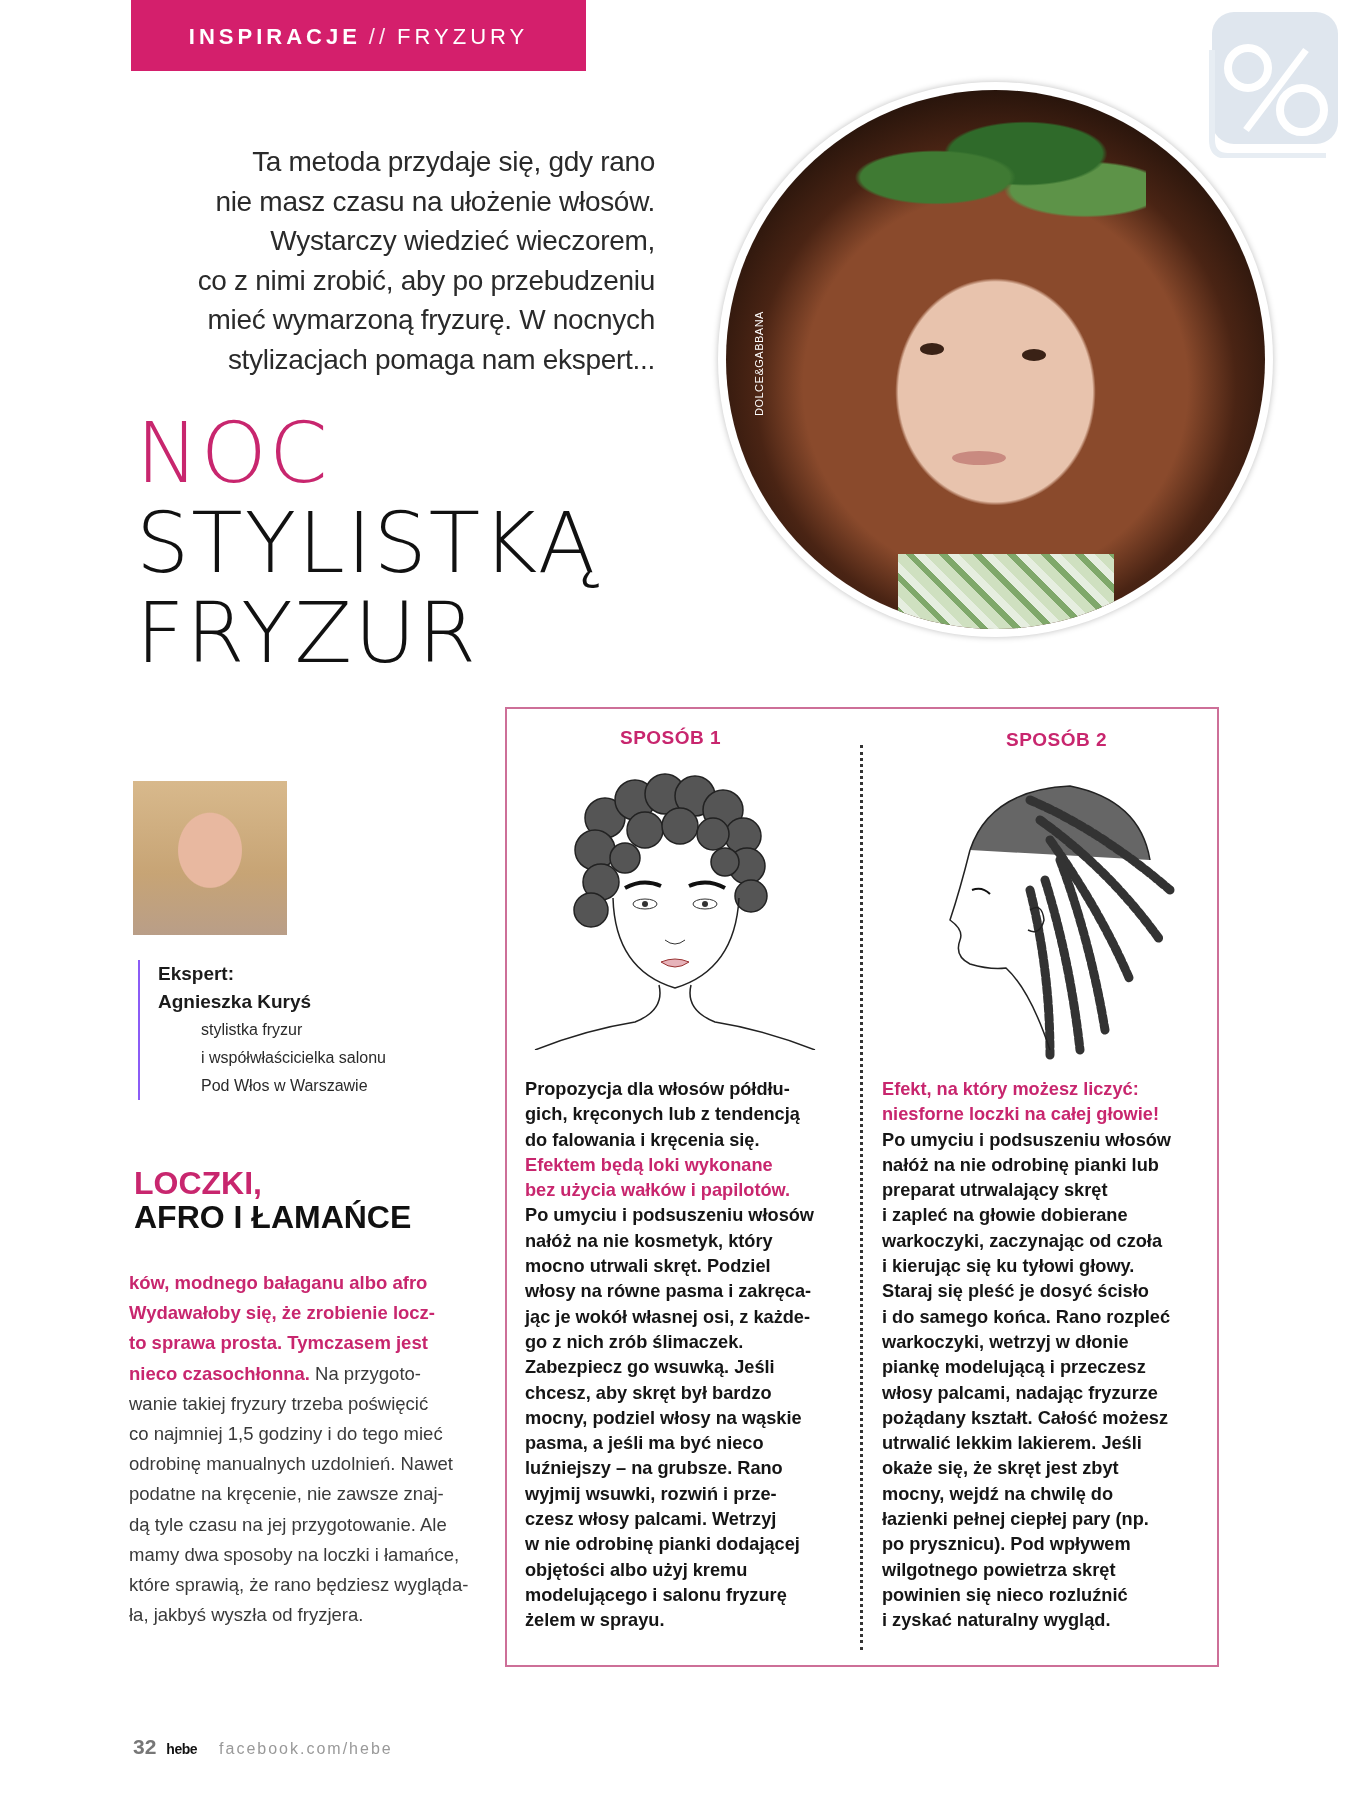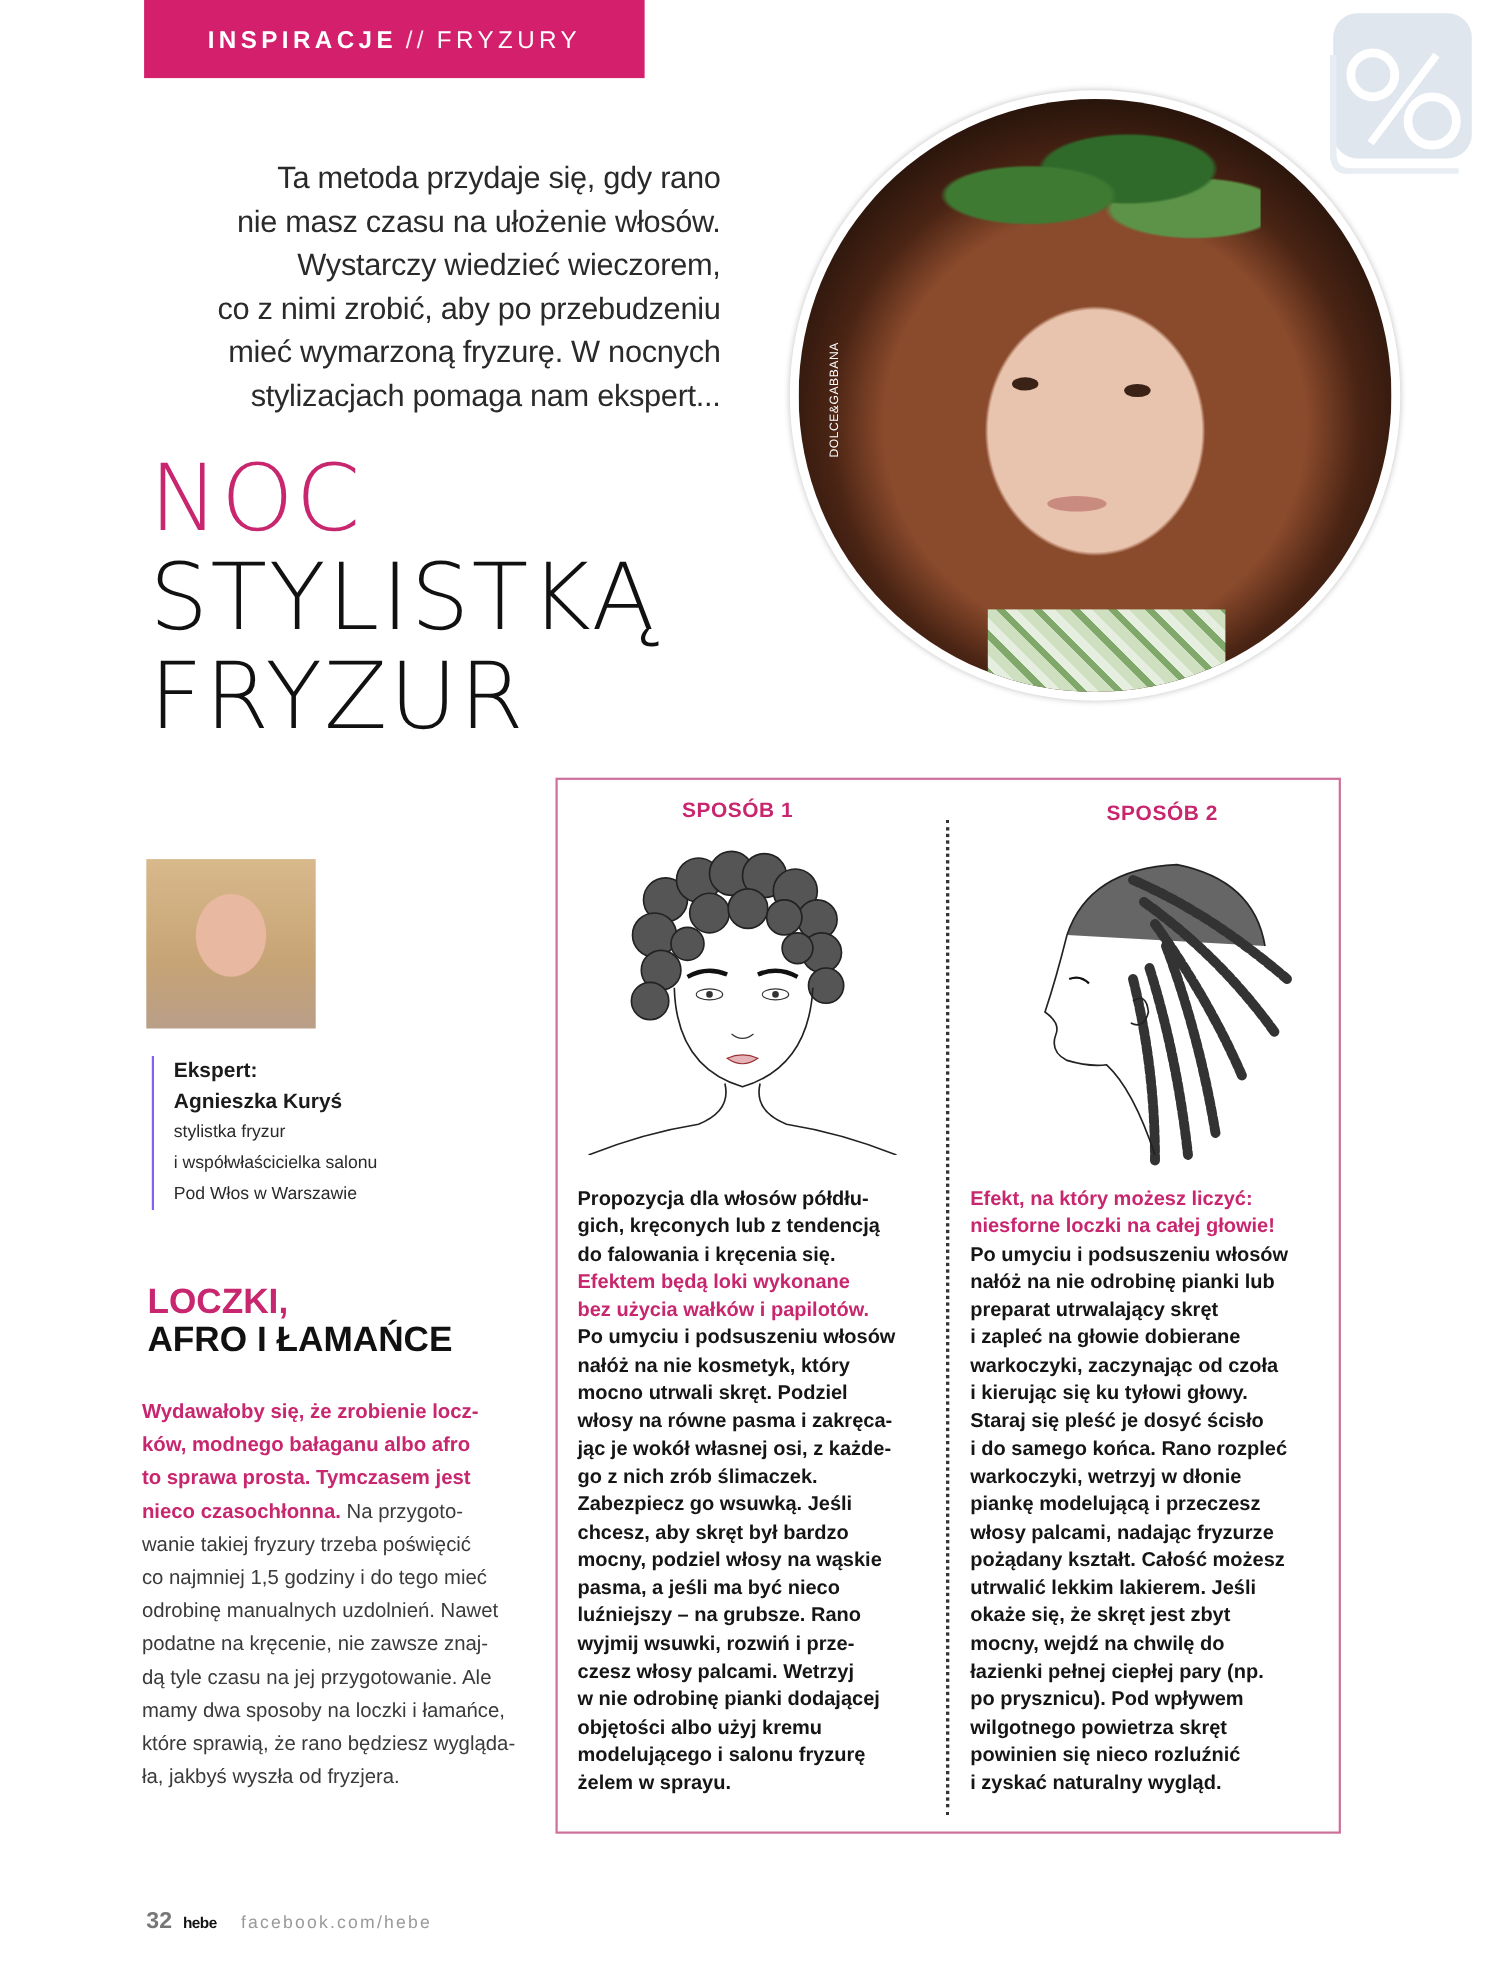--- a/index.html
+++ b/index.html
@@ -62,21 +62,21 @@
 
   .expert-photo {
     position: absolute; left: 133px; top: 781px; width: 154px; height: 154px;
     background: radial-gradient(ellipse 34% 40% at 50% 45%, #e8b8a0 0 60%, transparent 62%),
                 linear-gradient(180deg, #d8b98c, #c7a475 60%, #b99e88);
   }
   .expert-info {
     position: absolute; left: 138px; top: 960px; border-left: 2px solid #8b5cf6; padding-left: 18px;
   }
   .expert-info .lbl, .expert-info .name { font-weight: 700; font-size: 19px; line-height: 28px; color: #1b1b1b; display: block; }
-  .expert-info .desc { font-size: 16px; line-height: 28px; color: #2a2a2a; display: block; }
+  .expert-info .desc { font-size: 16px; line-height: 28px; color: #2a2a2a; display: block; margin-left: 43px; }
 
   .subhead {
     position: absolute; left: 134px; top: 1166px; font-weight: 700; font-size: 32px; line-height: 34px;
   }
   .subhead .pink { color: #c8266e; display: block; }
   .subhead .dark { color: #111; display: block; }
 
   .body-left {
     position: absolute; left: 129px; top: 1268px; width: 345px;
     font-size: 18.5px; line-height: 30.2px; color: #3a3a3a;
@@ -163,22 +163,22 @@
   <span class="desc">i współwłaścicielka salonu</span>
   <span class="desc">Pod Włos w Warszawie</span>
 </div>
 
 <h2 class="subhead">
   <span class="pink">LOCZKI,</span>
   <span class="dark">AFRO I ŁAMAŃCE</span>
 </h2>
 
 <div class="body-left">
+  <span class="line em">ków, modnego bałaganu albo afro</span>
   <span class="line em">Wydawałoby się, że zrobienie locz-</span>
-  <span class="line em">ków, modnego bałaganu albo afro</span>
   <span class="line em">to sprawa prosta. Tymczasem jest</span>
   <span class="line"><span class="em">nieco czasochłonna.</span><span> Na przygoto-</span></span>
   <span class="line">wanie takiej fryzury trzeba poświęcić</span>
   <span class="line">co najmniej 1,5 godziny i do tego mieć</span>
   <span class="line">odrobinę manualnych uzdolnień. Nawet</span>
   <span class="line">podatne na kręcenie, nie zawsze znaj-</span>
   <span class="line">dą tyle czasu na jej przygotowanie. Ale</span>
   <span class="line">mamy dwa sposoby na loczki i łamańce,</span>
   <span class="line">które sprawią, że rano będziesz wygląda-</span>
   <span class="line">ła, jakbyś wyszła od fryzjera.</span>

